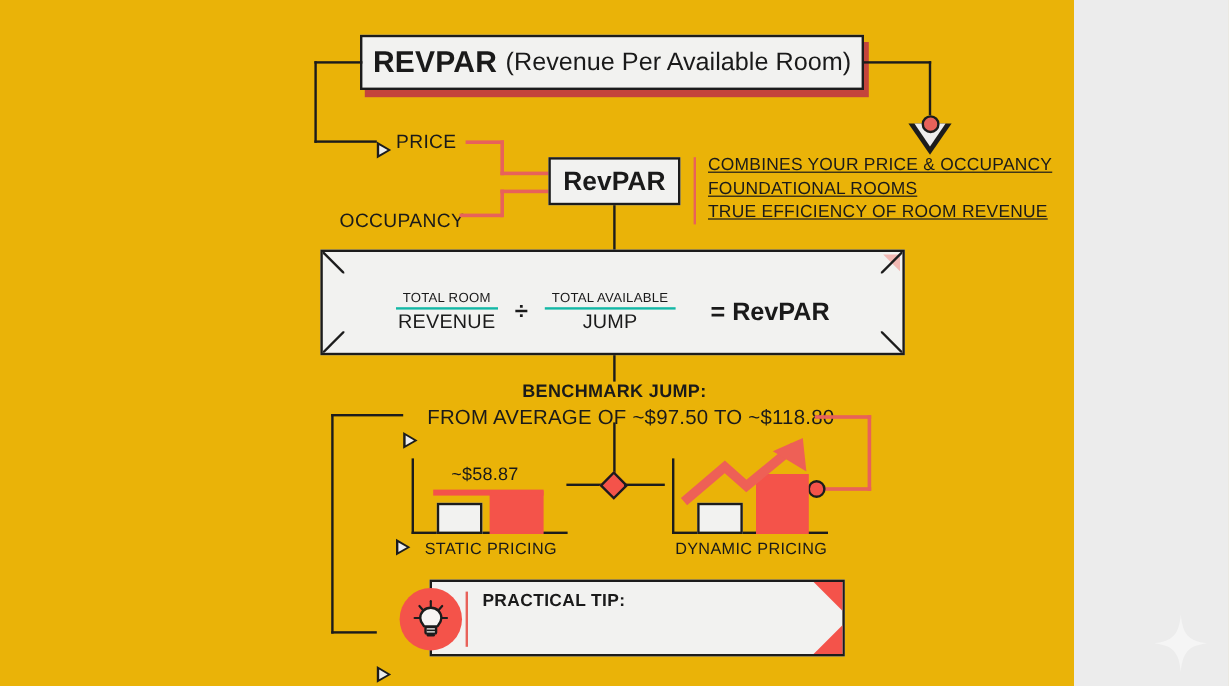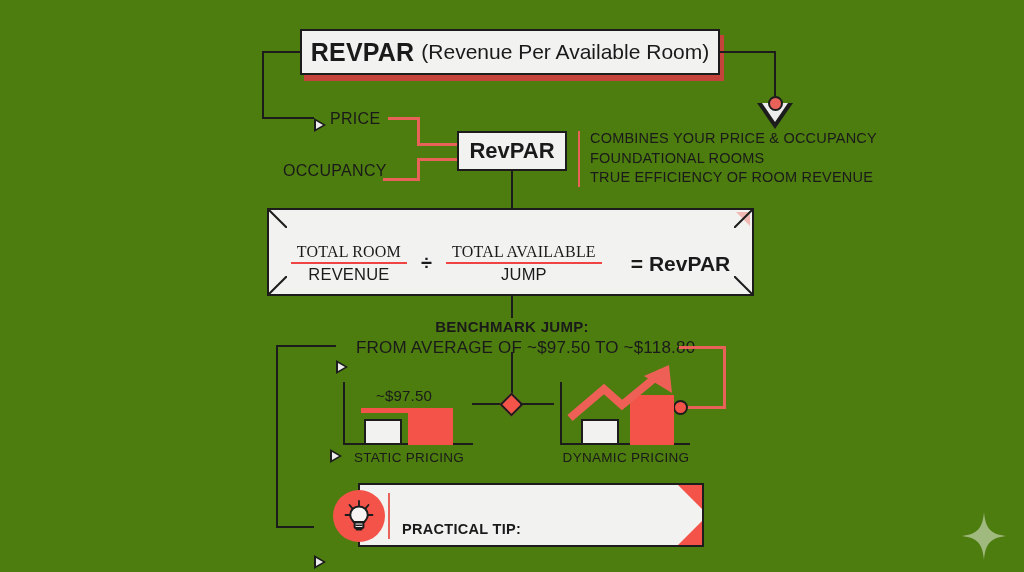--- a/index.html
+++ b/index.html
@@ -9,22 +9,22 @@
   body {
     width: 1024px; height: 572px;
     font-family: "Liberation Sans", sans-serif;
     position: relative;
     overflow: hidden;
     color: #1a1a1a;
   }
   #stage {
     position: absolute;
     left: 0; top: 0;
-    width: 1024px; height: 572px;
-    background: #4d7c0f;
+    width: 895px; height: 572px;
+    background: #eab308;
   }
   .abs { position: absolute; }
 
   
   #title-shadow {
     left: 304px; top: 35px;
     width: 420px; height: 46px;
     background: #c4443c;
   }
   #title-box {
@@ -90,21 +90,21 @@
   }
   #revpar-box span { font-size: 22px; font-weight: bold; }
 
   #desc-block { left: 590px; top: 129px; }
   #desc-bar {
     position: absolute; left: -12px; top: 2px;
     width: 2px; height: 56px; background: #e8625a;
   }
   .desc-line {
     font-size: 14.5px; letter-spacing: .2px;
-    line-height: 19.5px; white-space: nowrap;
+    line-height: 19.5px; white-space: nowrap; text-decoration: underline;
   }
 
   
   #formula-box {
     left: 267px; top: 208px;
     width: 487px; height: 88px;
     background: #f2f2f0;
     border: 2px solid #1c1c1c;
     box-sizing: border-box;
   }
@@ -131,22 +131,22 @@
     position: absolute; left: 0; right: 0; top: 12px;
     text-align: center; font-size: 15px; font-weight: bold;
     letter-spacing: .3px;
   }
   #formula-row {
     position: absolute; left: 0; right: 0; top: 33px;
     display: flex; align-items: center; justify-content: center;
   }
   .frac { text-align: center; }
   .frac .num {
-    font-size: 16px; letter-spacing: .2px;
-    padding: 0 6px 1px 6px; border-bottom: 2px solid #ef4444; font-family: Liberation Serif, serif;
+    font-size: 11px; letter-spacing: .2px;
+    padding: 0 6px 1px 6px; border-bottom: 2px solid #14b8a6;
   }
   .frac .den { font-size: 16.5px; letter-spacing: .2px; padding-top: 1px; }
   #div-sign { font-size: 20px; font-weight: bold; margin: 0 14px; }
   #eq-result { font-size: 21px; font-weight: bold; margin-left: 29px; }
 
   
   #bm-title {
     left: 0; top: 318px; width: 1024px;
     text-align: center; font-size: 15px; font-weight: bold;
     letter-spacing: .3px;
@@ -222,21 +222,21 @@
   #tip-corner-br {
     position: absolute; right: 0; bottom: 0;
     width: 0; height: 0;
     border-bottom: 24px solid #f4534a;
     border-left: 24px solid transparent;
   }
   #tip-bar {
     position: absolute; left: 28px; top: 8px;
     width: 2px; height: 46px; background: #e8625a;
   }
-  #tip-text { position: absolute; left: 42px; top: 8px; margin-top: 28px; }
+  #tip-text { position: absolute; left: 42px; top: 8px; }
   #tip-heading {
     font-size: 14.5px; font-weight: bold; letter-spacing: .3px;
     line-height: 17px; white-space: nowrap;
   }
   .tip-line {
     font-size: 14.5px; letter-spacing: .2px;
     line-height: 18px; white-space: nowrap;
   }
   #bulb-circle {
     left: 333px; top: 490px;
@@ -263,21 +263,21 @@
   <div class="abs ln ln-v" style="left:774px; top:51px; height:45px;"></div>
   <div class="abs" id="down-tri" style="left:757px; top:103px;"></div>
   <div class="abs" id="down-dot" style="left:768px; top:96px;"></div>
 
   <div class="abs ln ln-h" style="left:262px; top:51px; width:40px;"></div>
   <div class="abs ln ln-v" style="left:262px; top:51px; height:68px;"></div>
   <div class="abs ln ln-h" style="left:262px; top:117px; width:52px;"></div>
   <div class="abs arrow-right-hollow" style="left:314px; top:118px;"></div>
 
   <div class="abs io-label" style="left:330px; top:110px;">PRICE</div>
-  <div class="abs io-label" style="left:283px; top:162px;">OCCUPANCY</div>
+  <div class="abs io-label" style="left:283px; top:176px;">OCCUPANCY</div>
 
   <div class="abs rln rln-h" style="left:388px; top:117px; width:32px;"></div>
   <div class="abs rln rln-v" style="left:417px; top:117px; height:29px;"></div>
   <div class="abs rln rln-h" style="left:417px; top:143px; width:43px;"></div>
 
   <div class="abs rln rln-h" style="left:383px; top:178px; width:36px;"></div>
   <div class="abs rln rln-v" style="left:417px; top:158px; height:23px;"></div>
   <div class="abs rln rln-h" style="left:417px; top:158px; width:43px;"></div>
 
   <div class="abs" id="revpar-box">
@@ -341,21 +341,21 @@
   <div class="abs red-dot" style="left:673px; top:400px;"></div>
 
   <div class="abs arrow-right-hollow" style="left:330px; top:407px;"></div>
 
   <div class="abs" style="left:343px; top:382px; width:130px; height:84px;">
     <div class="abs chart-axis-v" style="left:0; top:0; height:63px;"></div>
     <div class="abs chart-axis-h" style="left:0; top:61px; width:130px;"></div>
     <div class="abs bar-white" style="left:21px; top:37px; width:38px; height:26px;"></div>
     <div class="abs bar-red" style="left:65px; top:27px; width:45px; height:36px;"></div>
     <div class="abs" id="callout-underline" style="left:18px; top:26px; width:92px;"></div>
-    <div class="abs" id="price-callout" style="left:33px; top:5px;">~$97.50</div>
+    <div class="abs" id="price-callout" style="left:33px; top:5px;">~$58.87</div>
     <div class="abs chart-label" style="left:-2px; top:68px; width:136px;">STATIC PRICING</div>
   </div>
 
   <div class="abs ln ln-h" style="left:472px; top:403px; width:32px;"></div>
   <div class="abs diamond" style="left:503px; top:396px;"></div>
   <div class="abs ln ln-h" style="left:520px; top:403px; width:34px;"></div>
 
   <div class="abs" style="left:560px; top:365px; width:130px; height:101px;">
     <div class="abs chart-axis-v" style="left:0; top:17px; height:63px;"></div>
     <div class="abs chart-axis-h" style="left:0; top:78px; width:130px;"></div>

